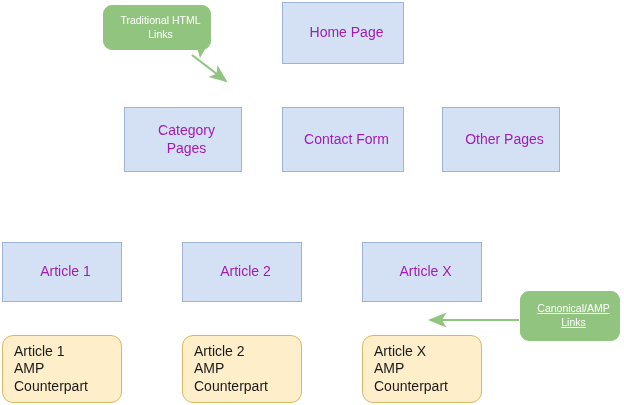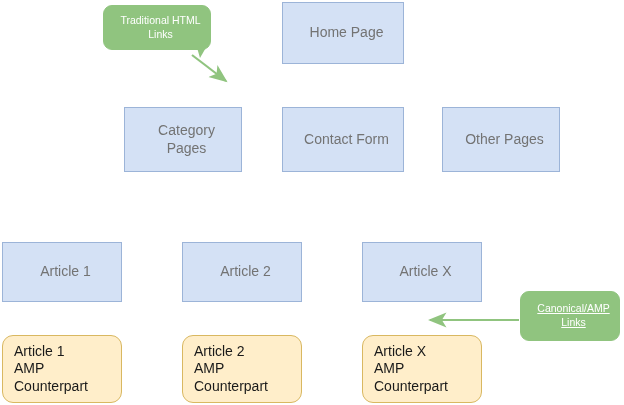--- a/index.html
+++ b/index.html
@@ -25,21 +25,21 @@
     display: flex;
     align-items: center;
     justify-content: center;
     text-align: center;
     line-height: 1.25;
     padding-left: 7px;
   }
   .box-blue {
     background: #d4e1f5;
     border: 1px solid #9cb4d8;
-    color: #737373;
+    color: #a21caf;
     font-size: 14px;
   }
   .box-yellow {
     background: #ffeeca;
     border: 1px solid #d9b861;
     border-radius: 11px;
     color: #1a1a1a;
     font-size: 14px;
     justify-content: flex-start;
     text-align: left;

